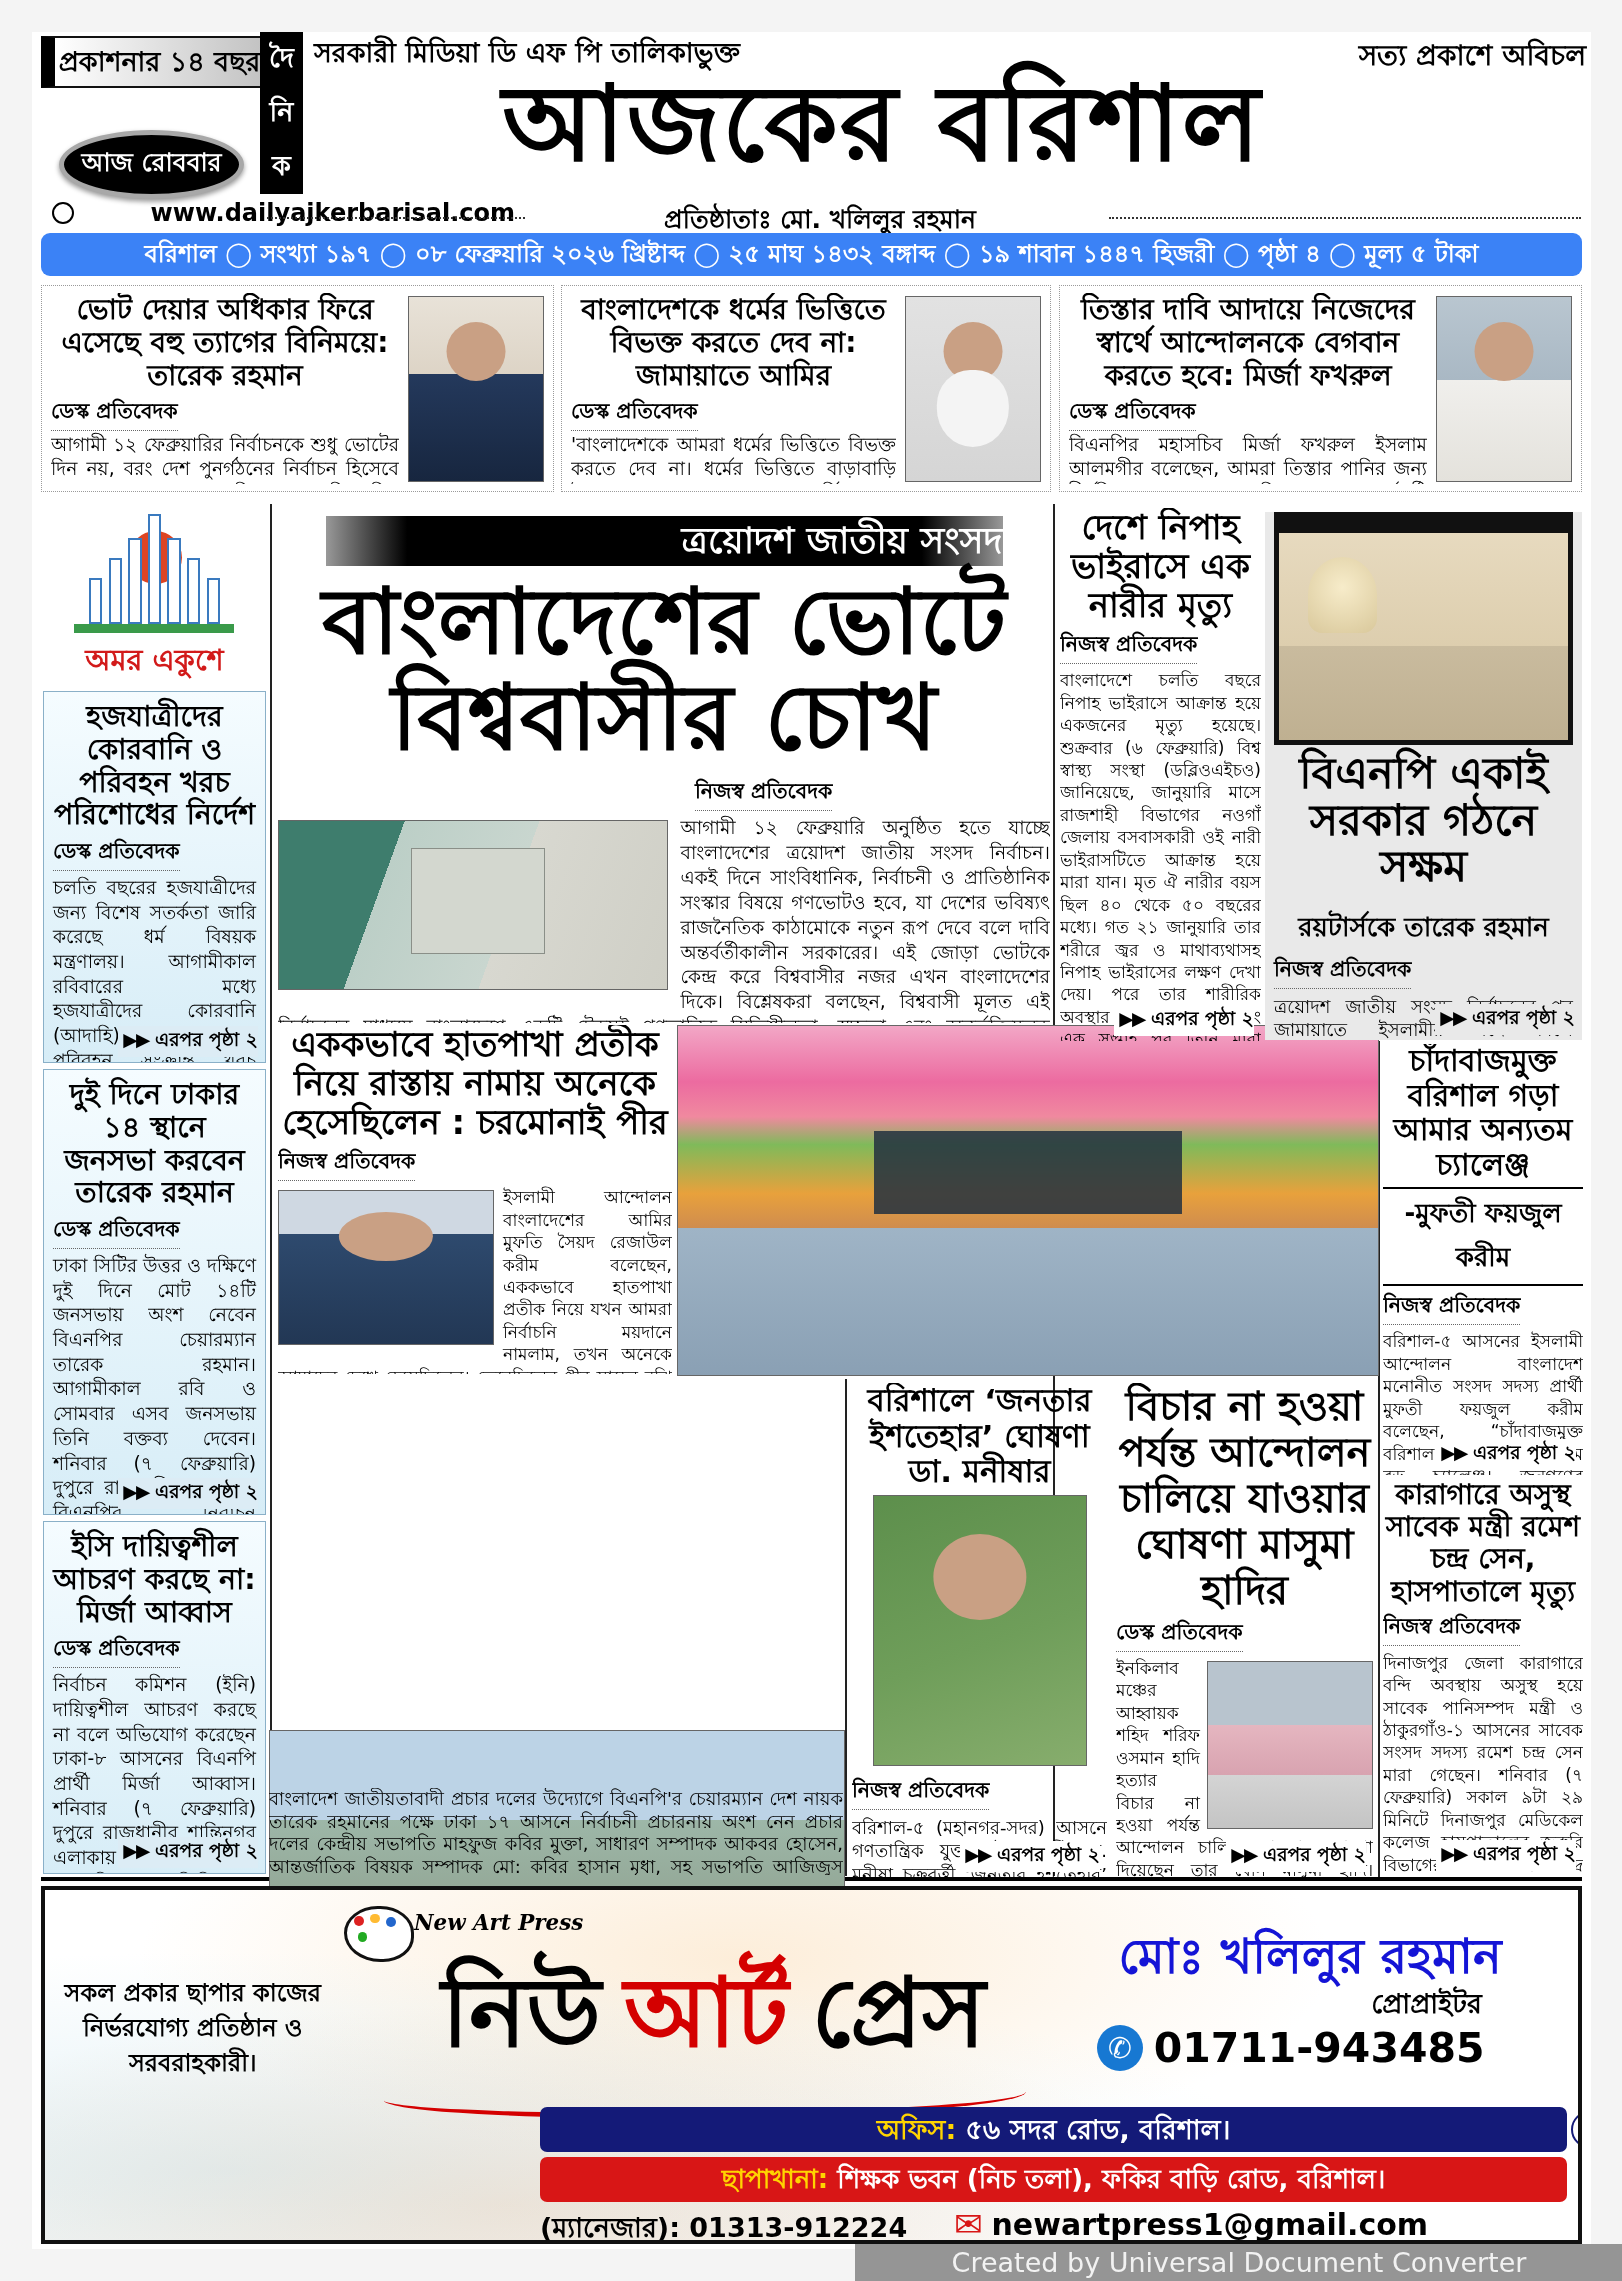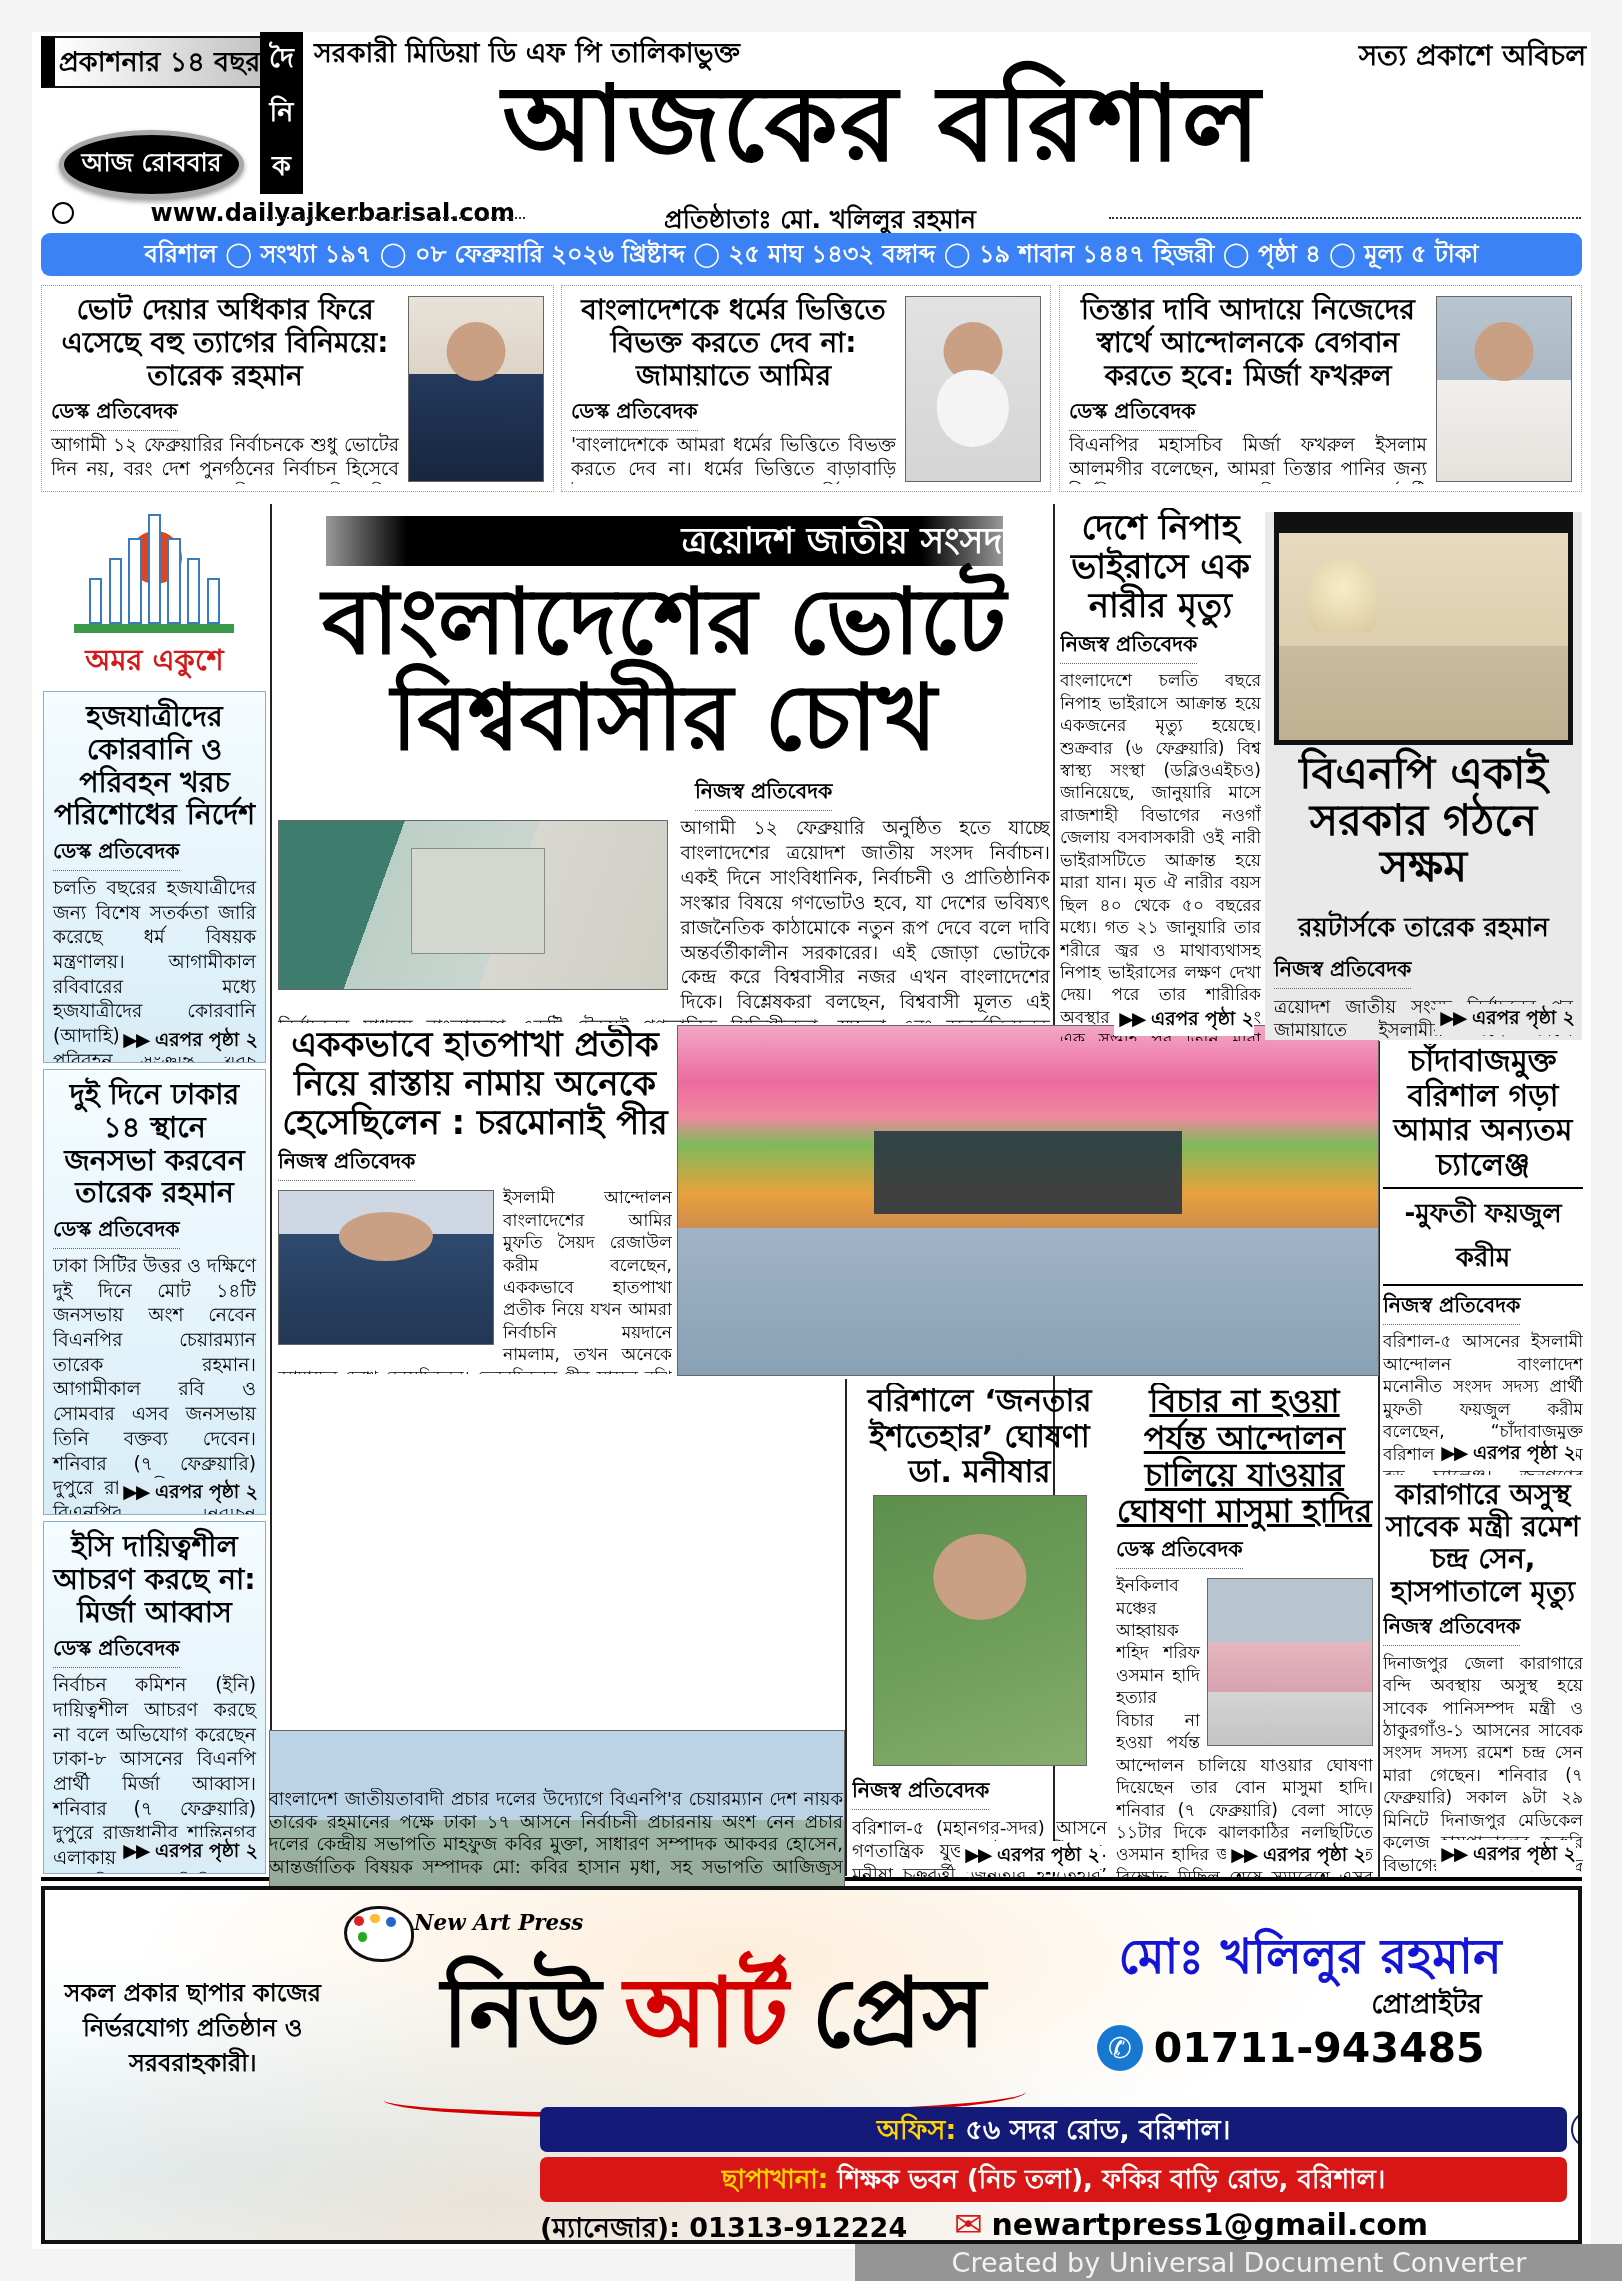--- a/index.html
+++ b/index.html
@@ -97,21 +97,21 @@
     text-align:center;padding:3.6px 0;margin-top:5.3px;}
   #chandabaj .lbody,#ramesh .lbody{font-size:17px;}
   #ramesh{left:1383px;top:1479px;width:200px;height:397px;overflow:hidden;}
   #ramesh .lhead{font-size:28px;}
   
   #monisha{left:852px;top:1383px;width:255px;height:494px;overflow:hidden;}
   #monisha .lhead{font-size:31px;}
   #monisha-photo{width:212px;height:269px;margin:5.3px auto;display:block;}
   #monisha .lbody{font-size:18px;}
   #masuma{left:1116px;top:1383px;width:257px;height:494px;overflow:hidden;}
-  #masuma .lhead{font-size:32px;text-decoration:underline;}
+  #masuma .lhead{font-size:40px;}
   #masuma-photo{float:right;width:164px;height:166px;margin:3.6px 0 3.6px 7.1px;}
   #masuma .lbody{font-size:17px;}
   
   .portrait::before{content:"";position:absolute;left:50%;top:14%;width:44%;height:32%;transform:translateX(-50%);
     border-radius:50%;background:#c9a084;}
   .ph-tarique{background:linear-gradient(180deg,#e8e2d8 0%,#ddd4c6 42%,#24395c 42%,#17263f 100%);}
   .ph-amir{background:linear-gradient(180deg,#e2e2e2 0%,#d5d5d5 100%);}
   .ph-amir::after{content:"";position:absolute;left:50%;top:40%;width:54%;height:42%;transform:translateX(-50%);
     border-radius:46% 46% 50% 50%;background:#f4f4f4;}
   .ph-fakhrul{background:linear-gradient(180deg,#b9c6d0 0%,#a9b8c4 45%,#f0efec 45%,#e4e2dc 100%);}

